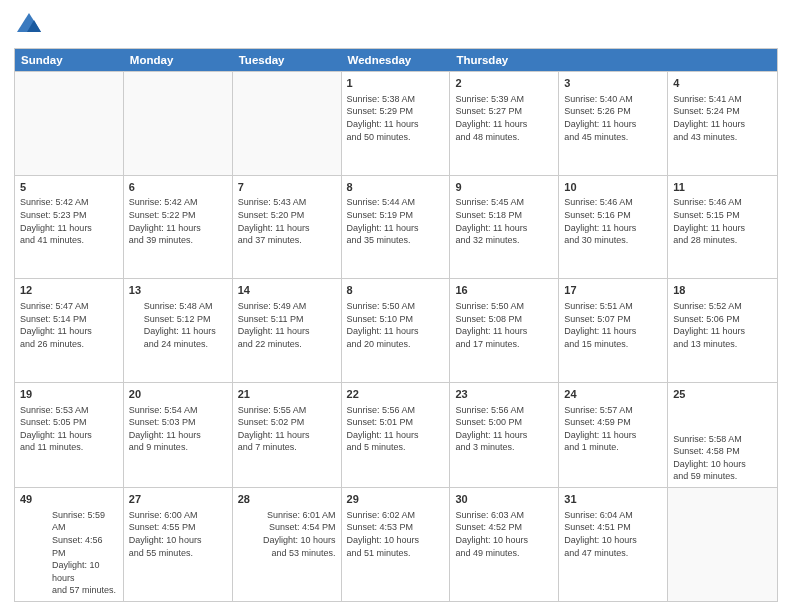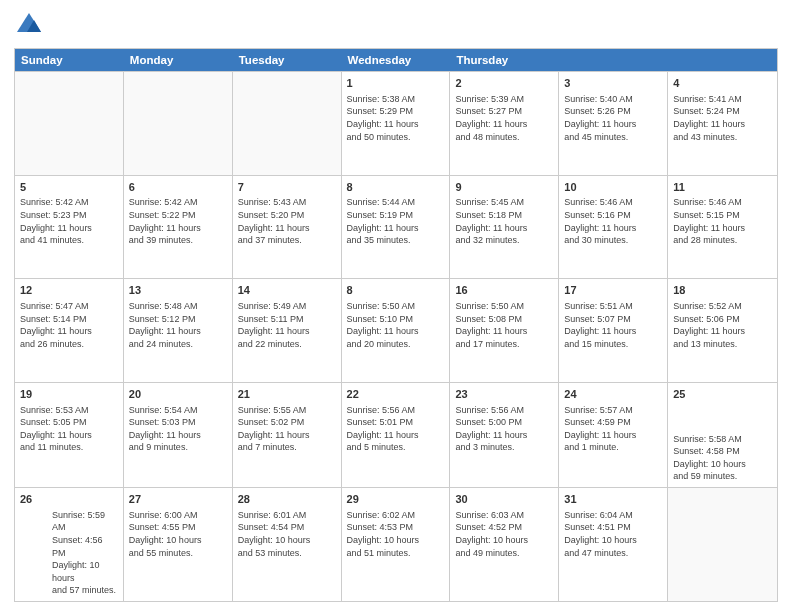--- a/index.html
+++ b/index.html
@@ -234,21 +234,21 @@
         <div class="cal-week">
           <div class="cal-cell">
             <div class="day-num">12</div>
             <div class="cell-text" style="white-space: pre-line;">Sunrise: 5:47 AM
 Sunset: 5:14 PM
 Daylight: 11 hours
 and 26 minutes.</div>
           </div>
           <div class="cal-cell">
             <div class="day-num">13</div>
-            <div class="cell-text" style="white-space: pre-line;">Sunrise: 5:48 AM
+            <div class="cell-text" style="white-space: pre-line; margin-left: 15px;">Sunrise: 5:48 AM
 Sunset: 5:12 PM
 Daylight: 11 hours
 and 24 minutes.</div>
           </div>
           <div class="cal-cell">
             <div class="day-num">14</div>
             <div class="cell-text" style="white-space: pre-line;">Sunrise: 5:49 AM
 Sunset: 5:11 PM
 Daylight: 11 hours
 and 22 minutes.</div>
@@ -328,36 +328,36 @@
           <div class="cal-cell">
             <div class="day-num">25</div>
             <div class="cell-text" style="white-space: pre-line; margin-top: 31px;">Sunrise: 5:58 AM
 Sunset: 4:58 PM
 Daylight: 10 hours
 and 59 minutes.</div>
           </div>
         </div>
         <div class="cal-week">
           <div class="cal-cell">
-            <div class="day-num">26</div>
+            <div class="day-num">49</div>
             <div class="cell-text" style="white-space: pre-line; margin-left: 32px;">Sunrise: 5:59 AM
 Sunset: 4:56 PM
 Daylight: 10 hours
 and 57 minutes.</div>
           </div>
           <div class="cal-cell">
             <div class="day-num">27</div>
             <div class="cell-text" style="white-space: pre-line;">Sunrise: 6:00 AM
 Sunset: 4:55 PM
 Daylight: 10 hours
 and 55 minutes.</div>
           </div>
           <div class="cal-cell">
             <div class="day-num">28</div>
-            <div class="cell-text" style="white-space: pre-line;">Sunrise: 6:01 AM
+            <div class="cell-text" style="white-space: pre-line; text-align: right;">Sunrise: 6:01 AM
 Sunset: 4:54 PM
 Daylight: 10 hours
 and 53 minutes.</div>
           </div>
           <div class="cal-cell">
             <div class="day-num">29</div>
             <div class="cell-text" style="white-space: pre-line;">Sunrise: 6:02 AM
 Sunset: 4:53 PM
 Daylight: 10 hours
 and 51 minutes.</div>

